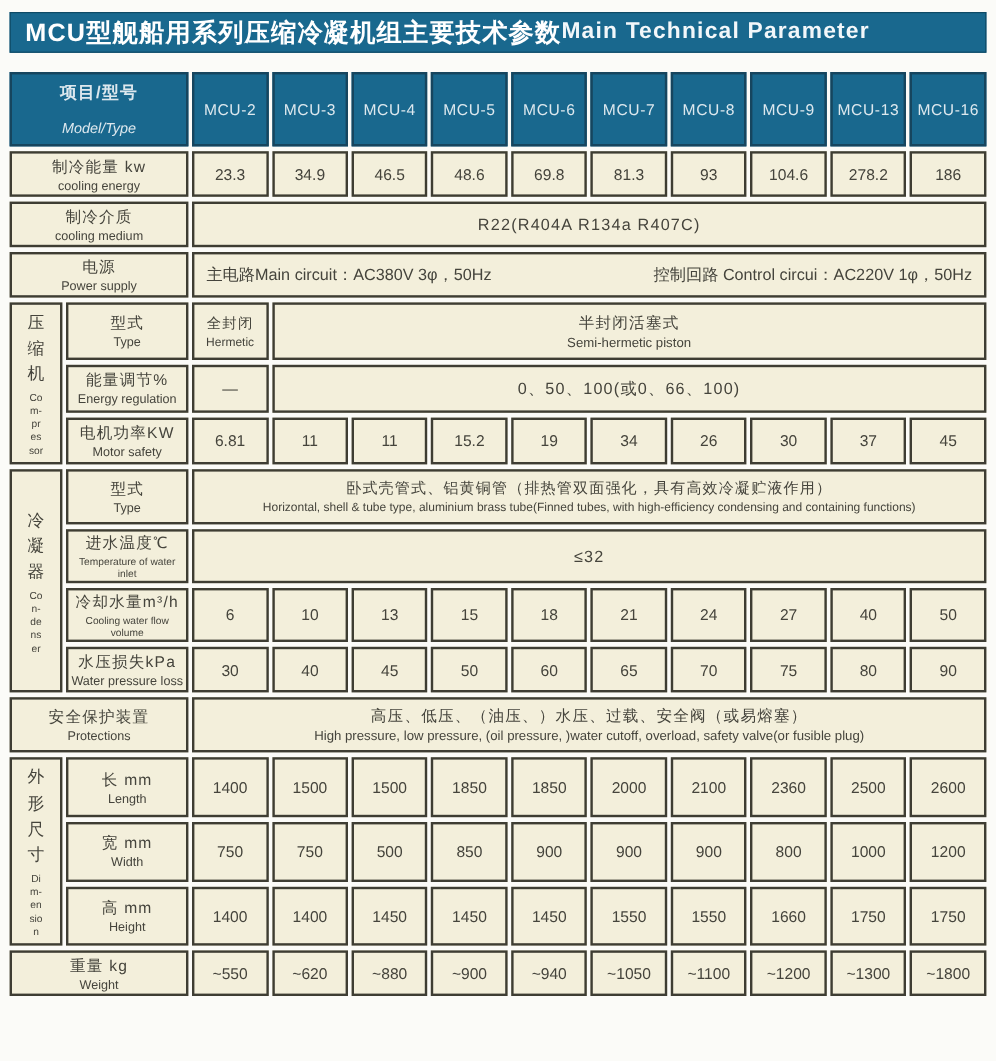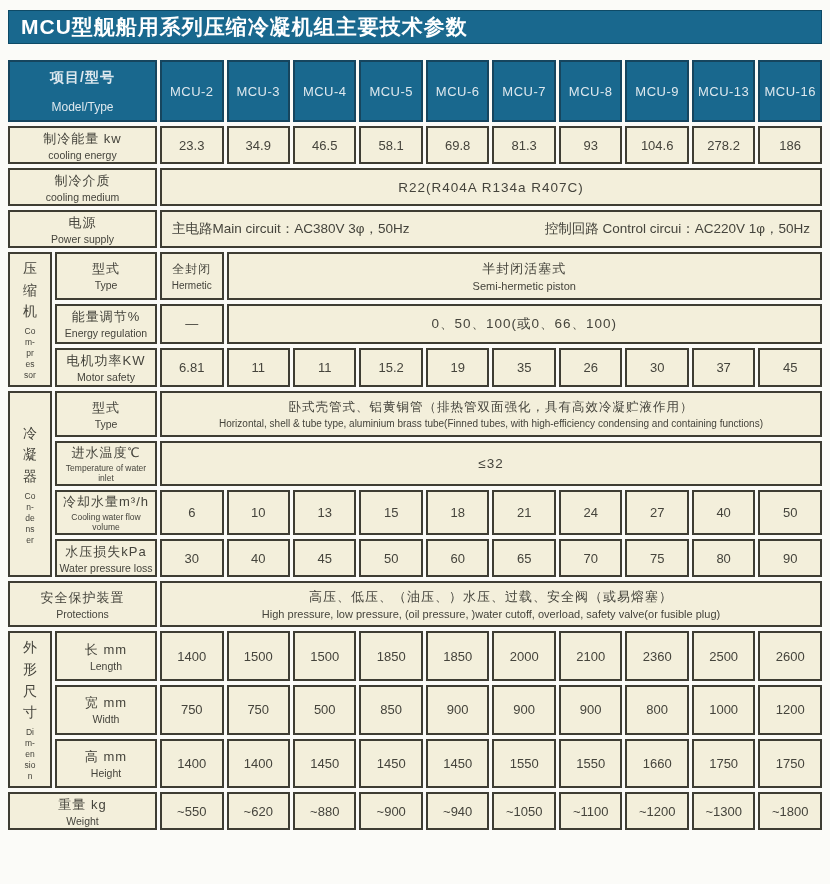--- a/index.html
+++ b/index.html
@@ -47,21 +47,21 @@
   tr{height:38px;}
   tr.header-row{height:62px;}
   tr.tall{height:46px;}
 
   tr.header-row td{
     background:var(--teal);
     border-color:#16455e;
     color:#dde8ee;
   }
   .hdr-zh{font-size:14px;font-weight:bold;letter-spacing:1px;}
-  .hdr-en{font-size:12px;margin-top:13px;}
+  .hdr-en{font-size:12px;margin-top:13px;font-style:italic;}
   .model{font-size:13px;letter-spacing:.5px;}
 
   .lab-zh{font-size:13px;letter-spacing:1px;}
   .lab-en{font-size:10.5px;margin-top:1px;}
   .lab-en.tiny{font-size:8.5px;}
 
   td.group-cell{padding:4px 0;}
   .grp-zh{
     width:16px;margin:0 auto;
     font-size:14px;line-height:1.55;
@@ -82,20 +82,21 @@
   .power-flex span{font-size:13.5px;white-space:nowrap;}
 
   .merged-text{font-size:13.5px;letter-spacing:1px;}
   .num{font-size:13px;}
 </style>
 </head>
 <body>
 
 <div class="title-bar">
   <span class="title-zh">MCU型舰船用系列压缩冷凝机组主要技术参数</span>
+  <span class="title-en">Main Technical Parameter</span>
 </div>
 
 <table class="spec">
   <colgroup>
     <col style="width:44px">
       <col style="width:102px">
     <col>
       <col>
       <col>
       <col>
@@ -126,21 +127,21 @@
   </tr>
 
   <tr>
     <td colspan="2">
       <div class="lab-zh">制冷能量 kw</div>
       <div class="lab-en">cooling energy</div>
     </td>
     <td class="num">23.3</td>
     <td class="num">34.9</td>
     <td class="num">46.5</td>
-    <td class="num">58.1</td>
+    <td class="num">48.6</td>
     <td class="num">69.8</td>
     <td class="num">81.3</td>
     <td class="num">93</td>
     <td class="num">104.6</td>
     <td class="num">278.2</td>
     <td class="num">186</td>
   </tr>
 
   <tr>
     <td colspan="2">
@@ -194,21 +195,21 @@
   <tr>
     <td>
       <div class="lab-zh">电机功率KW</div>
       <div class="lab-en">Motor safety</div>
     </td>
     <td class="num">6.81</td>
     <td class="num">11</td>
     <td class="num">11</td>
     <td class="num">15.2</td>
     <td class="num">19</td>
-    <td class="num">35</td>
+    <td class="num">34</td>
     <td class="num">26</td>
     <td class="num">30</td>
     <td class="num">37</td>
     <td class="num">45</td>
   </tr>
 
   <tr class="tall">
     <td rowspan="4" class="group-cell">
       <div class="grp-zh">冷凝器</div>
       <div class="grp-en">Con-denser</div>

